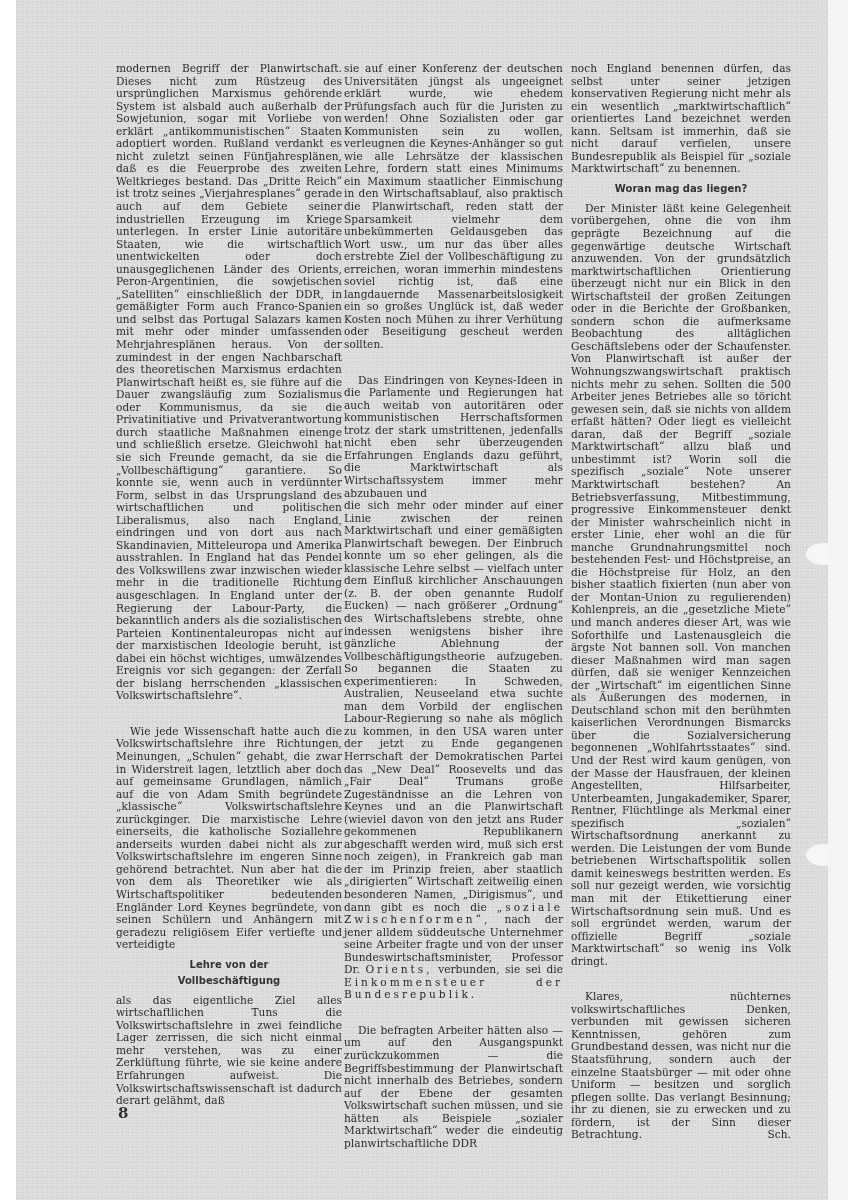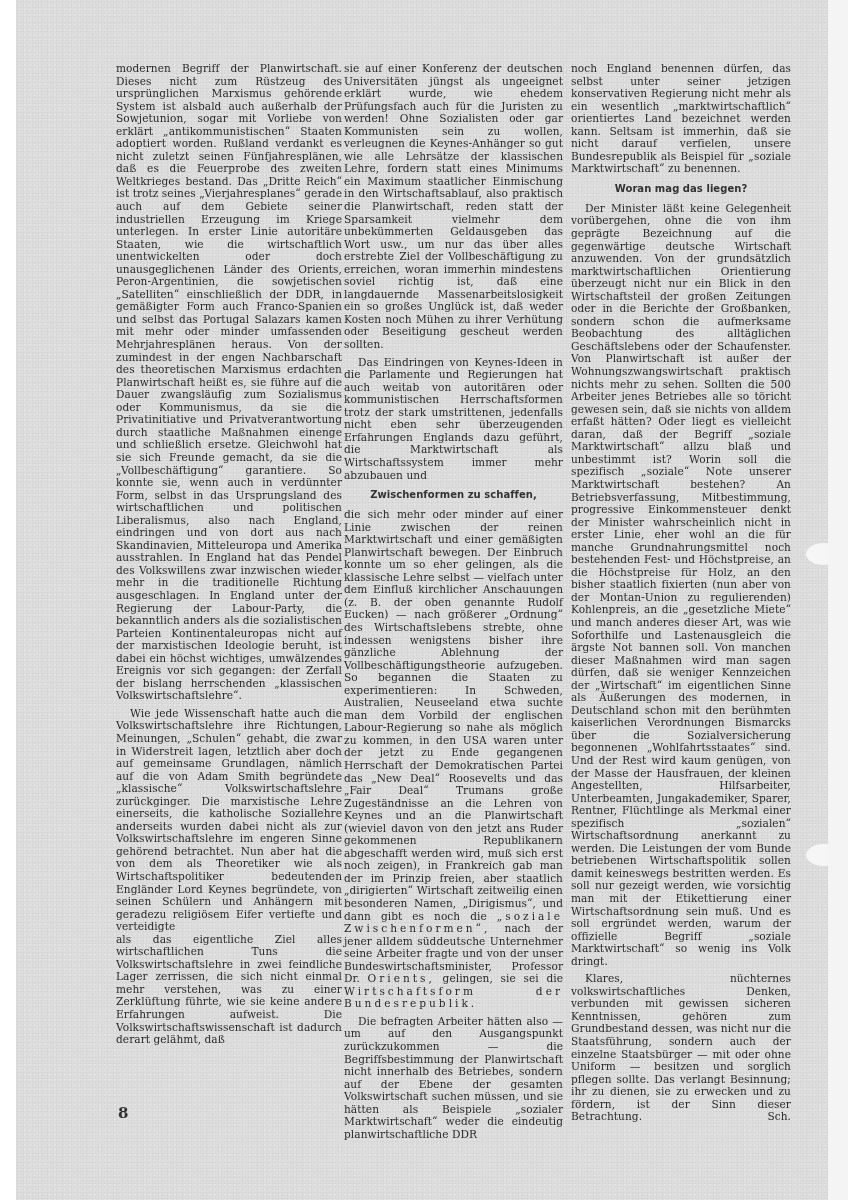--- a/index.html
+++ b/index.html
@@ -25,21 +25,21 @@
       background: #f6f6f6;
     }
     .col {
       position: absolute; top: 62px;
       font-family: "DejaVu Serif", serif;
       font-size: 10.6px; line-height: 12.55px;
       color: #2a2a2a; text-align: justify; hyphens: manual;
       letter-spacing: 0.05px;
     }
     .col p { margin: 0; }
-    .col p.indent { text-indent: 14px; margin-top: 5px; }
+    .col p.indent { text-indent: 14px; margin-top: 23px; }
     .col1 { left: 100px; width: 226px; }
     .col2 { left: 328px; width: 219px; }
     .col3 { left: 555px; width: 220px; }
     .subhead {
       font-family: "DejaVu Sans", sans-serif; font-weight: bold;
       text-align: center; color: #333; margin: 6px 0 5px 0;
     }
     .subhead.big { font-size: 10px; line-height: 16px; }
     .spaced { letter-spacing: 3px; }
     .pagenum {
@@ -48,34 +48,37 @@
     }
   </style>
 </head>
 <body>
 
 <div class="page">
 
   <div class="col col1">
     <p>modernen Begriff der Planwirtschaft. Dieses nicht zum Rüstzeug des ursprünglichen Marxismus gehörende System ist alsbald auch außerhalb der Sowjetunion, sogar mit Vorliebe von erklärt „antikommunistischen“ Staaten adoptiert worden. Rußland verdankt es nicht zuletzt seinen Fünfjahresplänen, daß es die Feuerprobe des zweiten Weltkrieges bestand. Das „Dritte Reich“ ist trotz seines „Vierjahresplanes“ gerade auch auf dem Gebiete seiner industriellen Erzeugung im Kriege unterlegen. In erster Linie autoritäre Staaten, wie die wirtschaftlich unentwickelten oder doch unausgeglichenen Länder des Orients, Peron-Argentinien, die sowjetischen „Satelliten“ einschließlich der DDR, in gemäßigter Form auch Franco-Spanien und selbst das Portugal Salazars kamen mit mehr oder minder umfassenden Mehrjahresplänen heraus. Von der zumindest in der engen Nachbarschaft des theoretischen Marxismus erdachten Planwirtschaft heißt es, sie führe auf die Dauer zwangsläufig zum Sozialismus oder Kommunismus, da sie die Privatinitiative und Privatverantwortung durch staatliche Maßnahmen einenge und schließlich ersetze. Gleichwohl hat sie sich Freunde gemacht, da sie die „Vollbeschäftigung“ garantiere. So konnte sie, wenn auch in verdünnter Form, selbst in das Ursprungsland des wirtschaftlichen und politischen Liberalismus, also nach England, eindringen und von dort aus nach Skandinavien, Mitteleuropa und Amerika ausstrahlen. In England hat das Pendel des Volkswillens zwar inzwischen wieder mehr in die traditionelle Richtung ausgeschlagen. In England unter der Regierung der Labour-Party, die bekanntlich anders als die sozialistischen Parteien Kontinentaleuropas nicht auf der marxistischen Ideologie beruht, ist dabei ein höchst wichtiges, umwälzendes Ereignis vor sich gegangen: der Zerfall der bislang herrschenden „klassischen Volkswirtschaftslehre“.</p>
     <p class="indent">Wie jede Wissenschaft hatte auch die Volkswirtschaftslehre ihre Richtungen, Meinungen, „Schulen“ gehabt, die zwar in Widerstreit lagen, letztlich aber doch auf gemeinsame Grundlagen, nämlich auf die von Adam Smith begründete „klassische“ Volkswirtschaftslehre zurückginger. Die marxistische Lehre einerseits, die katholische Soziallehre anderseits wurden dabei nicht als zur Volkswirtschaftslehre im engeren Sinne gehörend betrachtet. Nun aber hat die von dem als Theoretiker wie als Wirtschaftspolitiker bedeutenden Engländer Lord Keynes begründete, von seinen Schülern und Anhängern mit geradezu religiösem Eifer vertiefte und verteidigte</p>
+    <div class="subhead big">
+      <div>Lehre von der</div>
+      <div>Vollbeschäftigung</div>
+    </div>
     <p>als das eigentliche Ziel alles wirtschaftlichen Tuns die Volkswirtschaftslehre in zwei feindliche Lager zerrissen, die sich nicht einmal mehr verstehen, was zu einer Zerklüftung führte, wie sie keine andere Erfahrungen aufweist. Die Volkswirtschaftswissenschaft ist dadurch derart gelähmt, daß</p>
   </div>
 
   <div class="col col2">
     <p>sie auf einer Konferenz der deutschen Universitäten jüngst als ungeeignet erklärt wurde, wie ehedem Prüfungsfach auch für die Juristen zu werden! Ohne Sozialisten oder gar Kommunisten sein zu wollen, verleugnen die Keynes-Anhänger so gut wie alle Lehrsätze der klassischen Lehre, fordern statt eines Minimums ein Maximum staatlicher Einmischung in den Wirtschaftsablauf, also praktisch die Planwirtschaft, reden statt der Sparsamkeit vielmehr dem unbekümmerten Geldausgeben das Wort usw., um nur das über alles erstrebte Ziel der Vollbeschäftigung zu erreichen, woran immerhin mindestens soviel richtig ist, daß eine langdauernde Massenarbeitslosigkeit ein so großes Unglück ist, daß weder Kosten noch Mühen zu ihrer Verhütung oder Beseitigung gescheut werden sollten.</p>
     <p class="indent">Das Eindringen von Keynes-Ideen in die Parlamente und Regierungen hat auch weitab von autoritären oder kommunistischen Herrschaftsformen trotz der stark umstrittenen, jedenfalls nicht eben sehr überzeugenden Erfahrungen Englands dazu geführt, die Marktwirtschaft als Wirtschaftssystem immer mehr abzubauen und</p>
-    <div class="subhead big">Zwischenformen zu schaffen,</div>
     <p>
       <span>die sich mehr oder minder auf einer Linie zwischen der reinen Marktwirtschaft und einer gemäßigten Planwirtschaft bewegen. Der Einbruch konnte um so eher gelingen, als die klassische Lehre selbst — vielfach unter dem Einfluß kirchlicher Anschauungen (z. B. der oben genannte Rudolf Eucken) — nach größerer „Ordnung“ des Wirtschaftslebens strebte, ohne indessen wenigstens bisher ihre gänzliche Ablehnung der Vollbeschäftigungstheorie aufzugeben. So begannen die Staaten zu experimentieren: In Schweden, Australien, Neuseeland etwa suchte man dem Vorbild der englischen Labour-Regierung so nahe als möglich zu kommen, in den USA waren unter der jetzt zu Ende gegangenen Herrschaft der Demokratischen Partei das „New Deal“ Roosevelts und das „Fair Deal“ Trumans große Zugeständnisse an die Lehren von Keynes und an die Planwirtschaft (wieviel davon von den jetzt ans Ruder gekommenen Republikanern abgeschafft werden wird, muß sich erst noch zeigen), in Frankreich gab man der im Prinzip freien, aber staatlich „dirigierten“ Wirtschaft zeitweilig einen besonderen Namen, „Dirigismus“, und dann gibt es noch die</span>
       <span class="spaced">„soziale Zwischenformen“,</span>
       <span>nach der jener alldem süddeutsche Unternehmer seine Arbeiter fragte und von der unser Bundeswirtschaftsminister, Professor Dr.</span>
       <span class="spaced">Orients,</span>
-      <span>gelingen, sie sei die</span>
-      <span class="spaced">Wirtschaftsform der Bundesrepublik.</span>
+      <span>verbunden, sie sei die</span>
+      <span class="spaced">Einkommensteuer der Bundesrepublik.</span>
     </p>
     <p class="indent">Die befragten Arbeiter hätten also — um auf den Ausgangspunkt zurückzukommen — die Begriffsbestimmung der Planwirtschaft nicht innerhalb des Betriebes, sondern auf der Ebene der gesamten Volkswirtschaft suchen müssen, und sie hätten als Beispiele „sozialer Marktwirtschaft“ weder die eindeutig planwirtschaftliche DDR</p>
   </div>
 
   <div class="col col3">
     <p>noch England benennen dürfen, das selbst unter seiner jetzigen konservativen Regierung nicht mehr als ein wesentlich „marktwirtschaftlich“ orientiertes Land bezeichnet werden kann. Seltsam ist immerhin, daß sie nicht darauf verfielen, unsere Bundesrepublik als Beispiel für „soziale Marktwirtschaft“ zu benennen.</p>
     <div class="subhead big">Woran mag das liegen?</div>
     <p class="indent" style="margin-top:0">Der Minister läßt keine Gelegenheit vorübergehen, ohne die von ihm geprägte Bezeichnung auf die gegenwärtige deutsche Wirtschaft anzuwenden. Von der grundsätzlich marktwirtschaftlichen Orientierung überzeugt nicht nur ein Blick in den Wirtschaftsteil der großen Zeitungen oder in die Berichte der Großbanken, sondern schon die aufmerksame Beobachtung des alltäglichen Geschäftslebens oder der Schaufenster. Von Planwirtschaft ist außer der Wohnungszwangswirtschaft praktisch nichts mehr zu sehen. Sollten die 500 Arbeiter jenes Betriebes alle so töricht gewesen sein, daß sie nichts von alldem erfaßt hätten? Oder liegt es vielleicht daran, daß der Begriff „soziale Marktwirtschaft“ allzu blaß und unbestimmt ist? Worin soll die spezifisch „soziale“ Note unserer Marktwirtschaft bestehen? An Betriebsverfassung, Mitbestimmung, progressive Einkommensteuer denkt der Minister wahrscheinlich nicht in erster Linie, eher wohl an die für manche Grundnahrungsmittel noch bestehenden Fest- und Höchstpreise, an die Höchstpreise für Holz, an den bisher staatlich fixierten (nun aber von der Montan-Union zu regulierenden) Kohlenpreis, an die „gesetzliche Miete“ und manch anderes dieser Art, was wie Soforthilfe und Lastenausgleich die ärgste Not bannen soll. Von manchen dieser Maßnahmen wird man sagen dürfen, daß sie weniger Kennzeichen der „Wirtschaft“ im eigentlichen Sinne als Äußerungen des modernen, in Deutschland schon mit den berühmten kaiserlichen Verordnungen Bismarcks über die Sozialversicherung begonnenen „Wohlfahrtsstaates“ sind. Und der Rest wird kaum genügen, von der Masse der Hausfrauen, der kleinen Angestellten, Hilfsarbeiter, Unterbeamten, Jungakademiker, Sparer, Rentner, Flüchtlinge als Merkmal einer spezifisch „sozialen“ Wirtschaftsordnung anerkannt zu werden. Die Leistungen der vom Bunde betriebenen Wirtschaftspolitik sollen damit keineswegs bestritten werden. Es soll nur gezeigt werden, wie vorsichtig man mit der Etikettierung einer Wirtschaftsordnung sein muß. Und es soll ergründet werden, warum der offizielle Begriff „soziale Marktwirtschaft“ so wenig ins Volk dringt.</p>
     <p class="indent">
       <span>Klares, nüchternes volkswirtschaftliches Denken, verbunden mit gewissen sicheren Kenntnissen, gehören zum Grundbestand dessen, was nicht nur die Staatsführung, sondern auch der einzelne Staatsbürger — mit oder ohne Uniform — besitzen und sorglich pflegen sollte. Das verlangt Besinnung; ihr zu dienen, sie zu erwecken und zu fördern, ist der Sinn dieser Betrachtung.</span>

